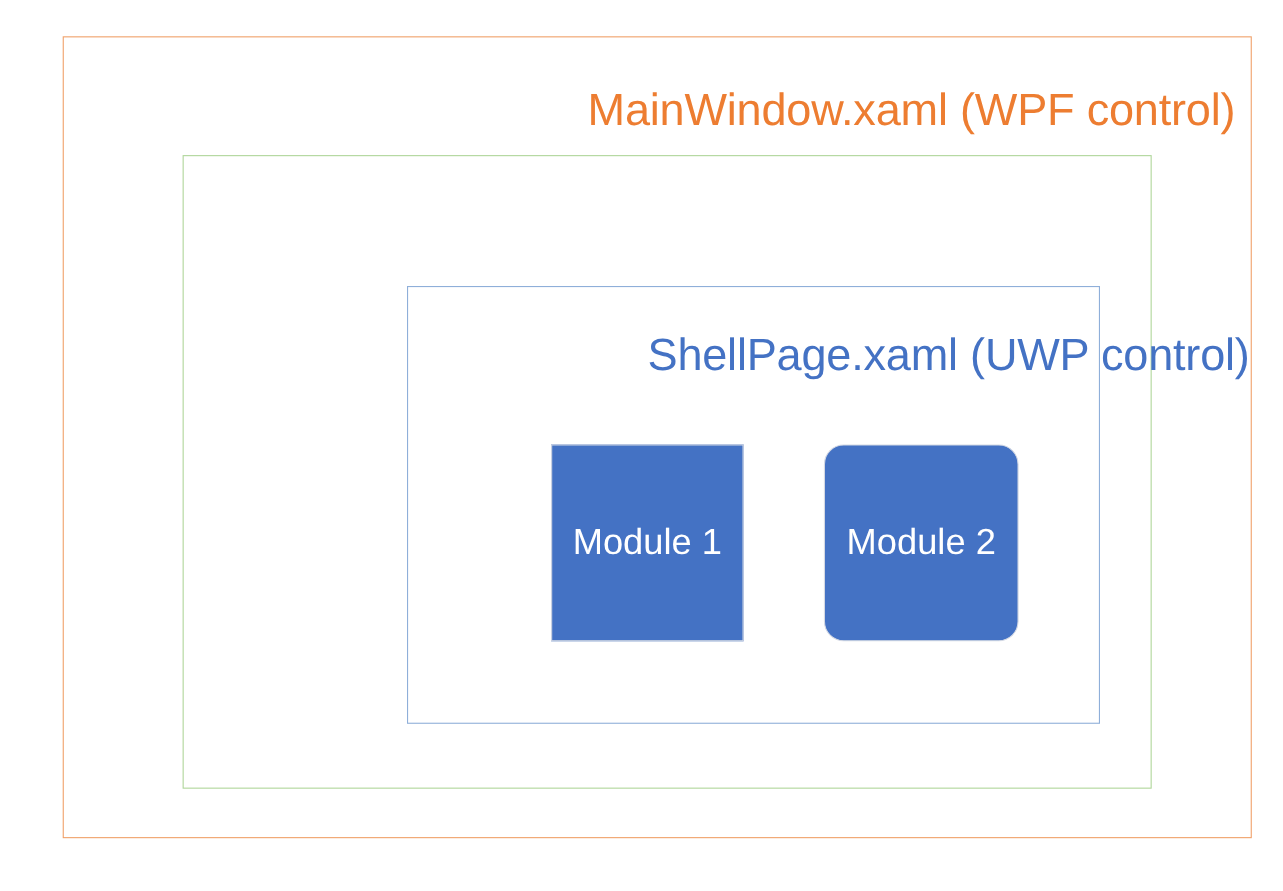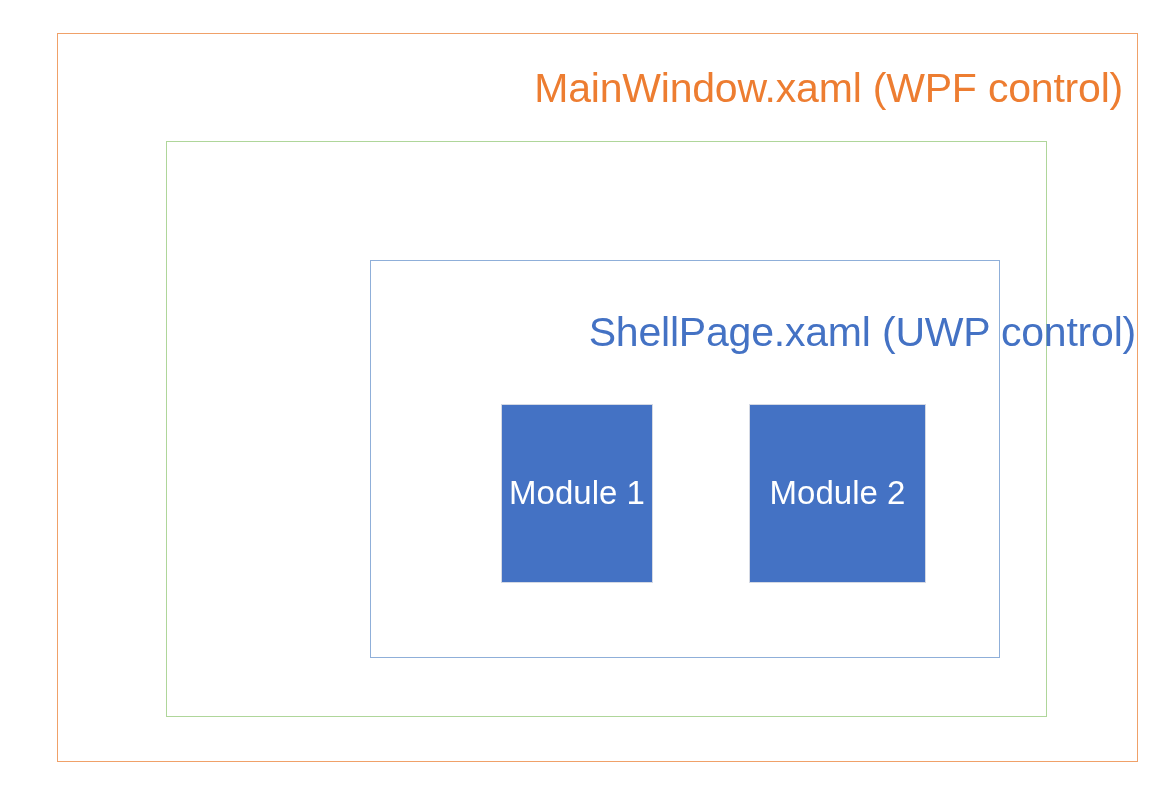--- a/index.html
+++ b/index.html
@@ -56,35 +56,35 @@
   .caption {
     position: absolute;
     white-space: nowrap;
     font-weight: 400;
     line-height: 1.0;
     letter-spacing: -0.2px;
   }
 
   .caption-outer {
     right: 43px;
-    top: 68px;
+    top: 80px;
     font-size: 41px;
     color: #ED7D31;
   }
 
   .caption-middle {
     right: 22px;
     top: 171px;
     font-size: 41px;
     color: #70AD47;
   }
 
   .caption-inner {
     right: 30px;
-    top: 312px;
+    top: 302px;
     font-size: 41px;
     color: #4472C4;
   }
 
   
   .module {
     position: absolute;
     box-sizing: border-box;
     background: #4472C4;
     border: 1.5px solid #D4D9E4;
@@ -100,29 +100,30 @@
     line-height: 1.28;
     width: 100%;
     padding: 0 6px;
     box-sizing: border-box;
     word-break: normal;
   }
 
   .module-1 {
     left: 501px;
     top: 404px;
-    width: 152px;
+    width: 175px;
     height: 179px;
   }
 
   .module-2 {
     left: 749px;
     top: 404px;
     width: 177px;
     height: 179px;
+    border-radius: 18px;
   }
 </style>
 </head>
 <body>
 
 <div id="canvas">
 
   <div class="layer layer-outer"></div>
   <div class="caption caption-outer">MainWindow.xaml (WPF control)</div>
 

